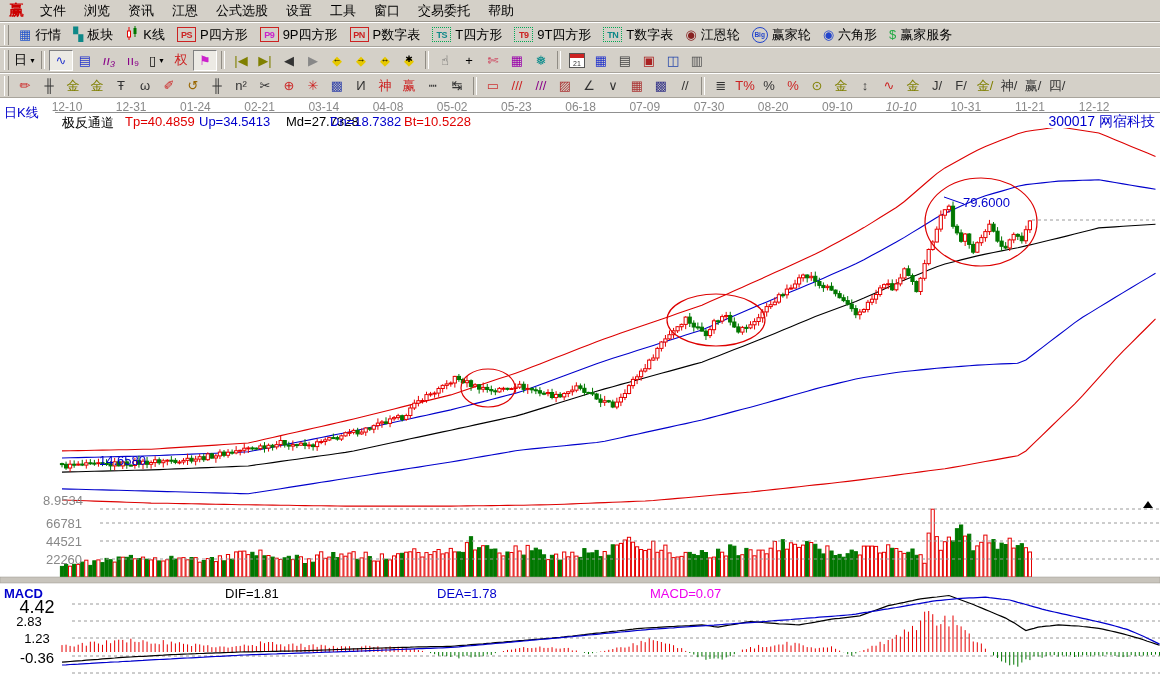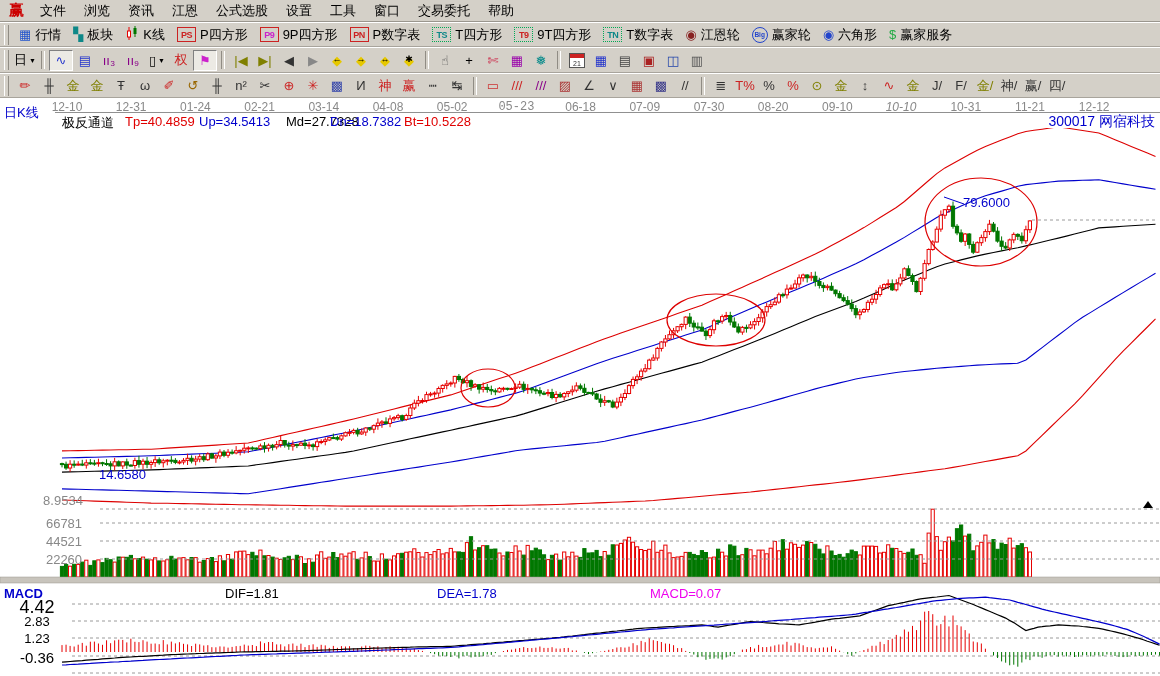--- a/index.html
+++ b/index.html
@@ -117,21 +117,21 @@
       <span class="dd">▼</span>
     </div>
     <span class="sep"></span>
     <div class="ibtn pressed">
       <span style="color: rgb(34, 51, 204);">∿</span>
     </div>
     <div class="ibtn">
       <span style="color: rgb(34, 51, 204);">▤</span>
     </div>
     <div class="ibtn">
-      <span style="color: rgb(136, 0, 136);">ıı₃</span>
+      <span style="color: rgb(136, 0, 136); font-style: italic;">ıı₃</span>
     </div>
     <div class="ibtn">
       <span style="color: rgb(136, 0, 136);">ıı₉</span>
     </div>
     <div class="ibtn">
       <span style="color: rgb(0, 0, 0);">▯</span>
       <span class="dd">▼</span>
     </div>
     <div class="ibtn">
       <span style="color: rgb(204, 34, 34);">权</span>
@@ -1367,21 +1367,21 @@
 
   <div class="hlabel blue" style="top:6px;left:4px;font-size:13px">日K线</div>
   <div id="date-axis">
       <span class="date-label" style="left: 67px;">12-10</span>
       <span class="date-label" style="left: 131.2px;">12-31</span>
       <span class="date-label" style="left: 195.4px;">01-24</span>
       <span class="date-label" style="left: 259.6px;">02-21</span>
       <span class="date-label" style="left: 323.8px;">03-14</span>
       <span class="date-label" style="left: 388px; text-align: right;">04-08</span>
       <span class="date-label" style="left: 452.2px;">05-02</span>
-      <span class="date-label" style="left: 516.4px; font-family: Liberation Mono, monospace;">05-23</span>
+      <span class="date-label" style="left: 516.4px;">05-23</span>
       <span class="date-label" style="left: 580.6px;">06-18</span>
       <span class="date-label" style="left: 644.8px;">07-09</span>
       <span class="date-label" style="left: 709px;">07-30</span>
       <span class="date-label" style="left: 773.2px;">08-20</span>
       <span class="date-label" style="left: 837.4px;">09-10</span>
       <span class="date-label" style="left: 901px; font-style: italic;">10-10</span>
       <span class="date-label" style="left: 965.8px;">10-31</span>
       <span class="date-label" style="left: 1030px;">11-21</span>
       <span class="date-label" style="left: 1094.2px;">12-12</span>
     </div>
@@ -1389,29 +1389,29 @@
 
   <div class="hlabel ind black" style="top:16px;left:62px">极反通道</div>
   <div class="hlabel ind red" style="top:16px;left:125px">Tp=40.4859</div>
   <div class="hlabel ind blue" style="top:16px;left:199px">Up=34.5413</div>
   <div class="hlabel ind black" style="top:16px;left:286px">Md=27.7328</div>
   <div class="hlabel ind blue" style="top:16px;left:330px">Dn=18.7382</div>
   <div class="hlabel ind red" style="top:16px;left:404px">Bt=10.5228</div>
   <div class="hlabel blue" style="top:15px;right:5px;font-size:14px">300017  网宿科技</div>
 
   <div class="hlabel blue" style="top:97px;left:963px;font-size:13px">79.6000</div>
-  <div class="hlabel blue" style="top:369px;left:99px;font-size:13px">14.6580</div>
+  <div class="hlabel blue" style="top:355px;left:99px;font-size:13px">14.6580</div>
   <div class="hlabel gray ralign" style="top:395px;left:32px;width:62px;font-size:13px">8.9534</div>
 
   <div class="hlabel gray ralign" style="top:418px;left:34px;width:60px;font-size:13px">66781</div>
   <div class="hlabel gray ralign" style="top:436px;left:34px;width:60px;font-size:13px">44521</div>
   <div class="hlabel gray ralign" style="top:454px;left:34px;width:60px;font-size:13px">22260</div>
 
   <div class="hlabel blue" style="top:488px;left:4px;font-size:13px;font-weight:bold">MACD</div>
   <div class="hlabel black" style="top:488px;left:225px;font-size:13px">DIF=1.81</div>
   <div class="hlabel blue" style="top:488px;left:437px;font-size:13px">DEA=1.78</div>
   <div class="hlabel magenta" style="top:488px;left:650px;font-size:13px">MACD=0.07</div>
 
   <div class="hlabel black ralign" style="top:499px;left:8px;width:58px;font-size:18px">4.42</div>
-  <div class="hlabel black ralign" style="top:516px;left:8px;width:58px;font-size:13px">2.83</div>
+  <div class="hlabel black ralign" style="top:516px;left:0;width:58px;font-size:13px">2.83</div>
   <div class="hlabel black ralign" style="top:533px;left:8px;width:58px;font-size:13px">1.23</div>
   <div class="hlabel black ralign" style="top:551px;left:8px;width:58px;font-size:15px">-0.36</div>
 </div>
 
 </body></html>

